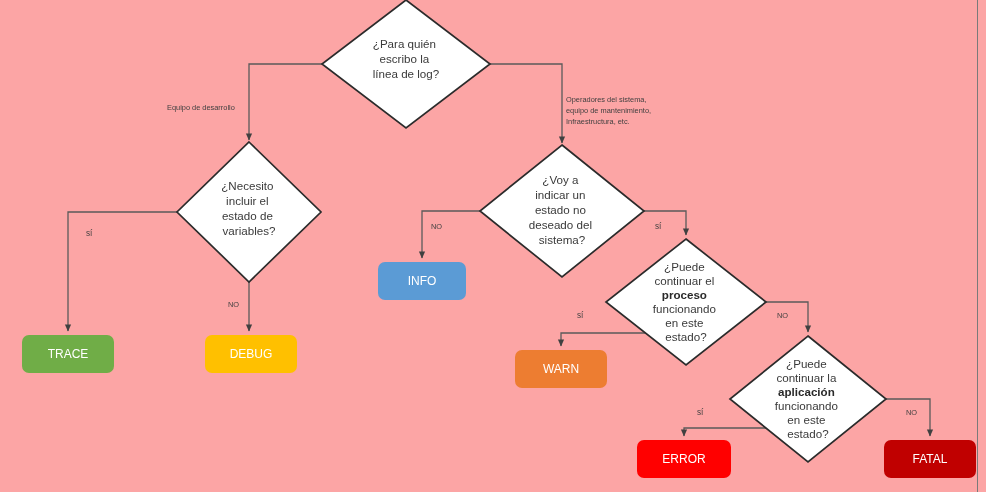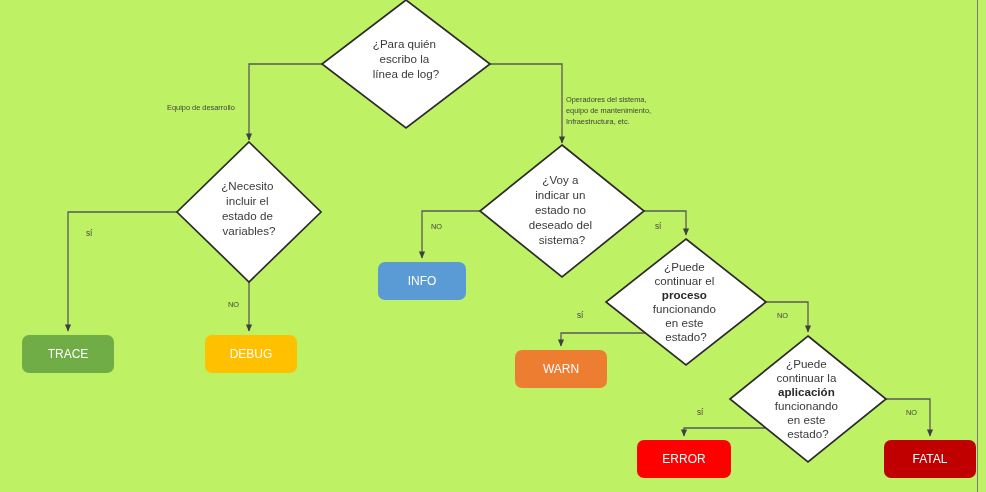--- a/index.html
+++ b/index.html
@@ -7,21 +7,21 @@
     padding: 0;
     background: #ffffff;
   }
   body {
     font-family: "Liberation Sans", sans-serif;
   }
   #canvas {
     position: relative;
     width: 986px;
     height: 492px;
-    background: #bef264;
+    background: #fca5a5;
     overflow: hidden;
     box-sizing: border-box;
   }
   #flow {
     position: absolute;
     left: 0;
     top: 0;
     width: 986px;
     height: 492px;
   }

